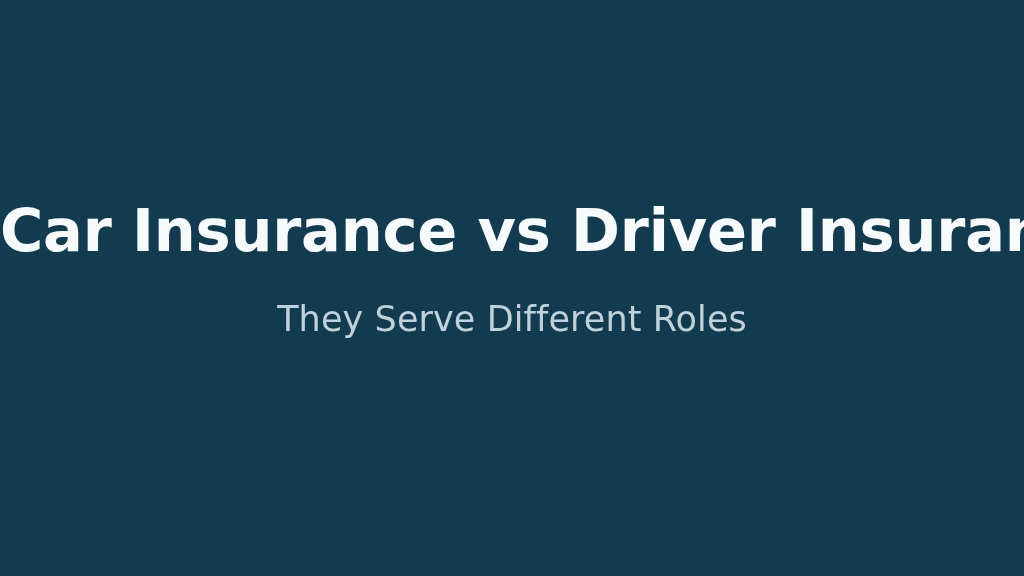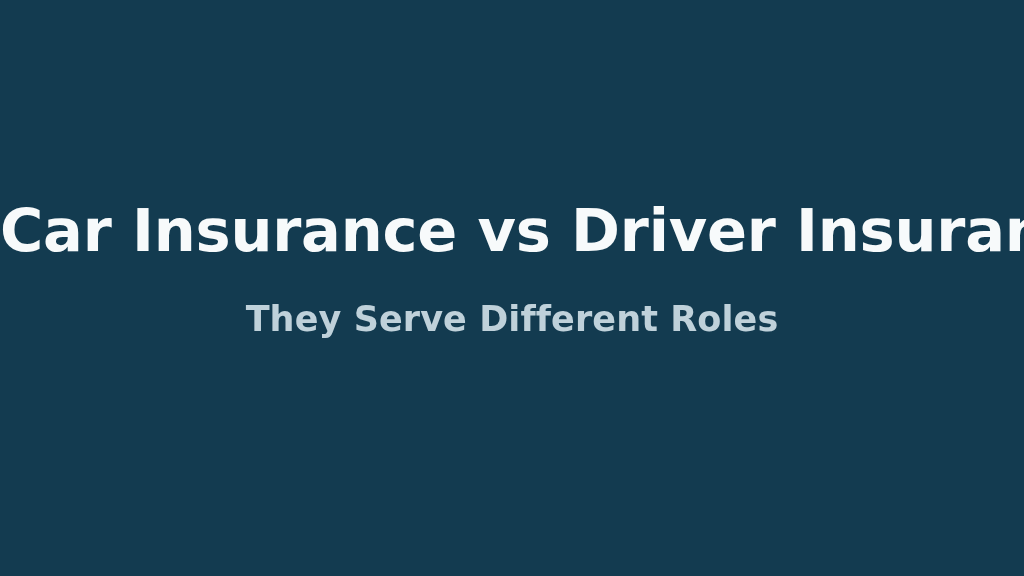--- a/index.html
+++ b/index.html
@@ -51,21 +51,21 @@
   }
 
   .slide-subtitle {
     position: absolute;
     left: 0;
     top: 297px;
     width: 1024px;
     margin: 0;
     text-align: center;
     font-family: "DejaVu Sans", sans-serif;
-    font-weight: bold;
+    font-weight: normal;
     font-size: 35px;
     line-height: 44px;
     letter-spacing: 0.1px;
     color: #bfd1da;
     white-space: nowrap;
   }
 </style>
 </head>
 <body>
 

